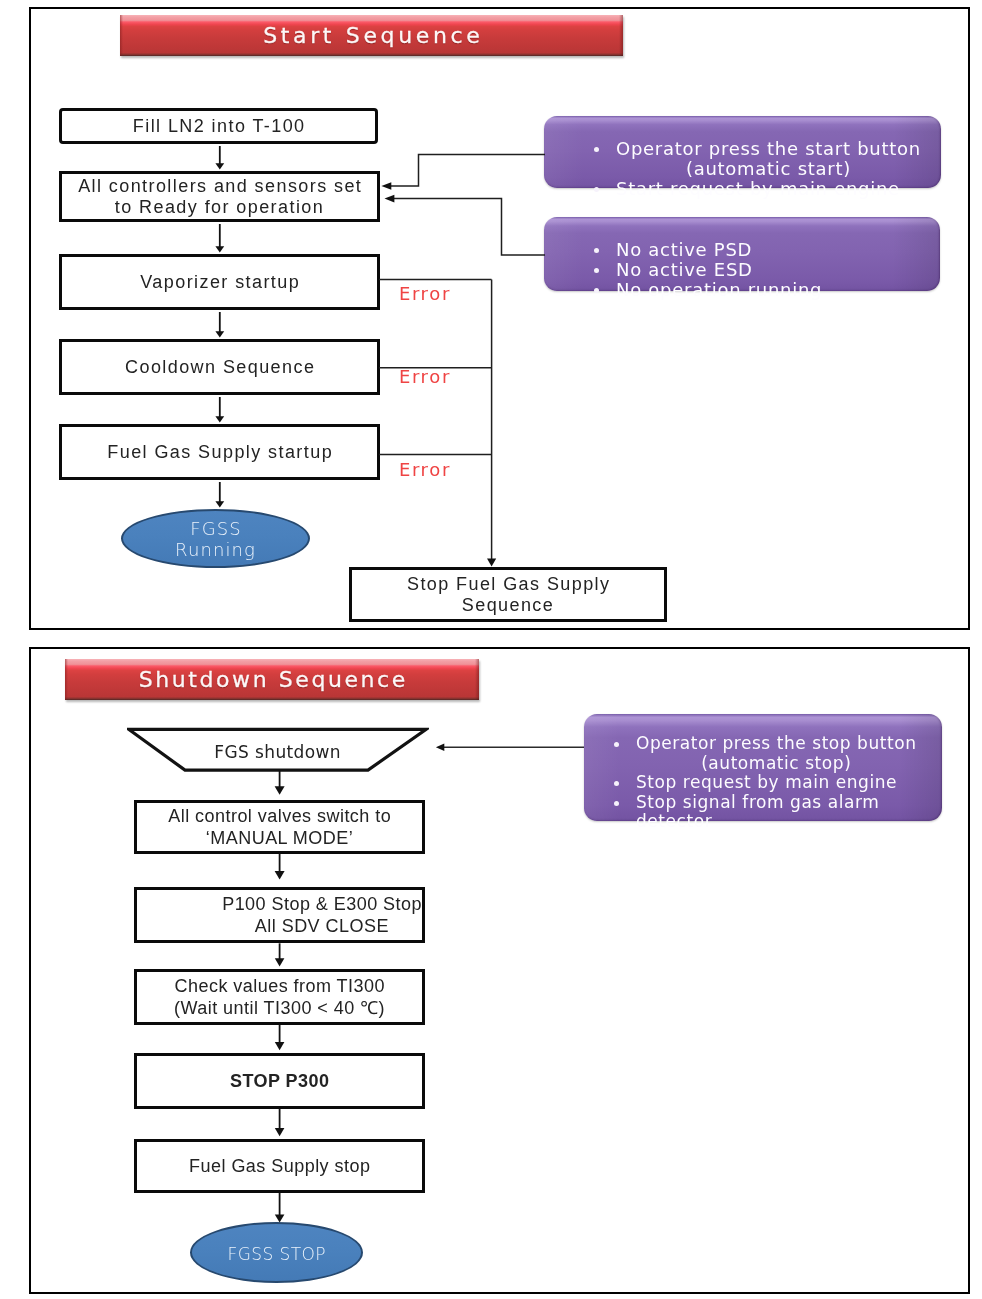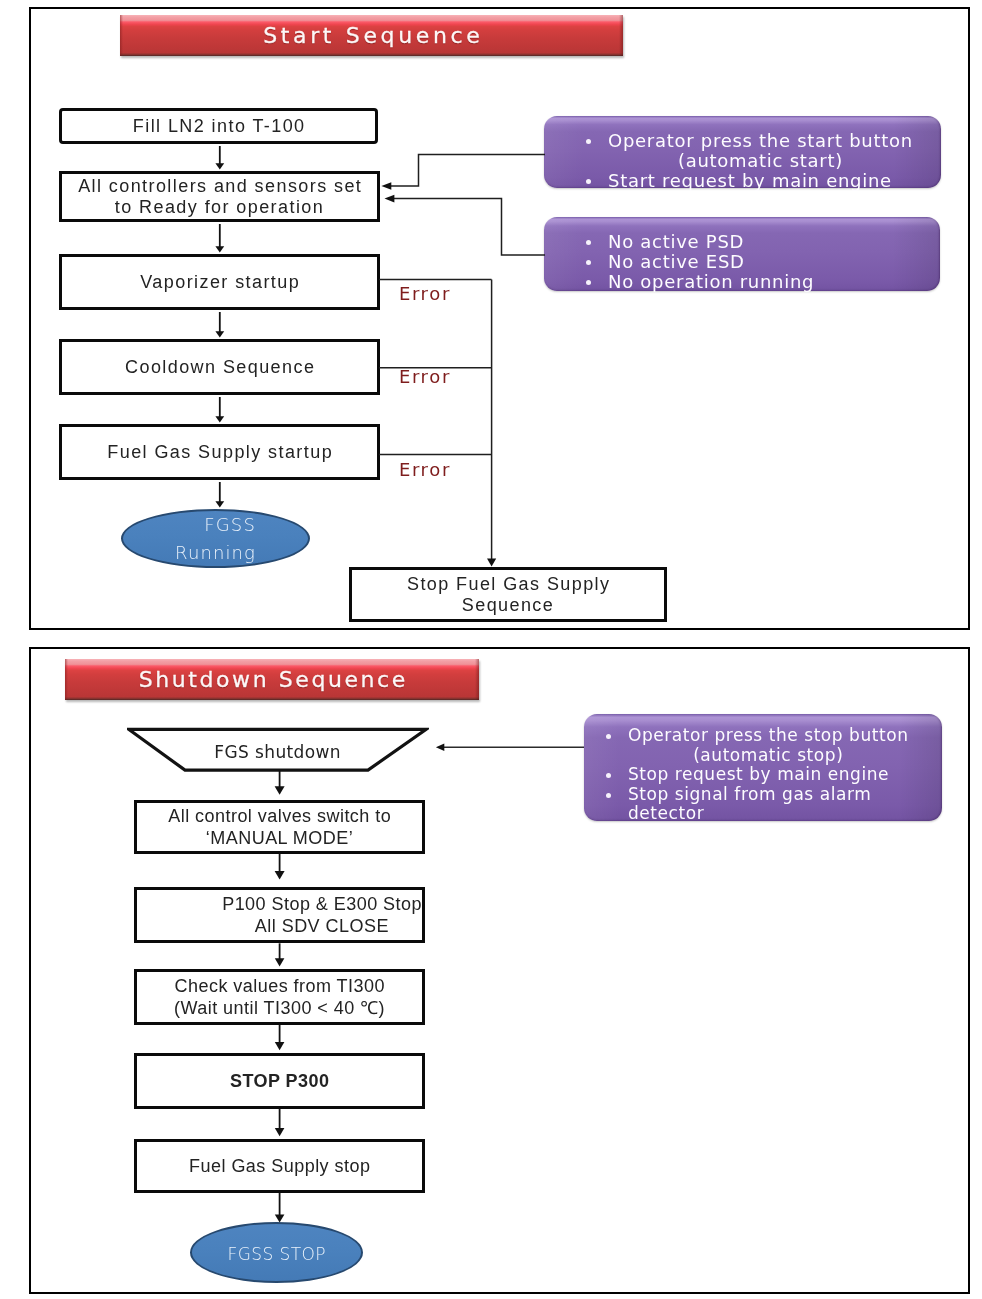--- a/index.html
+++ b/index.html
@@ -18,46 +18,46 @@
       font-family:"Liberation Sans",sans-serif;font-size:18px;color:#232323;
       line-height:21px;letter-spacing:1.42px;text-indent:1.42px;}
   .nbox.p2{letter-spacing:.46px;text-indent:.46px;line-height:22px;}
   .rbox{border-radius:4px;}
   .pbox{position:absolute;box-sizing:border-box;border-radius:13px;color:#fdfcff;
       font-family:"DejaVu Sans",sans-serif;font-weight:400;font-size:18px;
       line-height:19.8px;letter-spacing:.72px;}
   .pbox.sm{font-size:17px;letter-spacing:.55px;line-height:19.6px;}
   .pbox.sm ul{padding-top:8px;padding-left:40px;}
   .ell{position:absolute;box-sizing:border-box;border-radius:50%;
-      display:flex;align-items:center;justify-content:center;text-align:right;
+      display:flex;align-items:center;justify-content:center;text-align:center;
       color:#eaf2fb;font-family:"DejaVu Sans",sans-serif;font-weight:300;
-      font-size:18px;line-height:28px;letter-spacing:1.1px;text-indent:1.1px;}
+      font-size:18px;line-height:21px;letter-spacing:1.1px;text-indent:1.1px;}
   .ell.sm{font-size:17px;letter-spacing:.42px;text-indent:.42px;padding-top:3px;}
   svg.lay{position:absolute;left:0;top:0;overflow:visible;pointer-events:none;}
   .errlbl{position:absolute;font-family:"DejaVu Sans",sans-serif;font-size:18px;
-      letter-spacing:1.63px;color:#7f1d1d;line-height:18px;}
+      letter-spacing:1.63px;color:#ef4444;line-height:18px;}
   .ml{white-space:pre-line;}
   
   .banner{background:linear-gradient(to bottom,
       #f7b3b8 0%, #f3a0a6 5%, #ef9298 13%, #fb5a68 17%, #ef454f 23%,
       #dc4242 28%, #d23e3e 38%, #c83b3b 55%, #c03838 75%, #b93636 92%,
       #8e3330 96%, #5e2a28 99%, #3a201f 100%);
       box-shadow:1px 2px 2px rgba(0,0,0,.28);}
   .banner .bvl{position:absolute;left:0;top:0;bottom:0;width:100%;
       background:linear-gradient(to right, rgba(130,30,30,.55) 0px, rgba(130,30,30,0) 3px,
                  rgba(0,0,0,0) calc(100% - 4px), rgba(90,20,20,.45) 100%);}
   
   .pbox{background:
       linear-gradient(to right, rgba(255,255,255,.06) 0%, rgba(255,255,255,0) 10%,
                       rgba(0,0,0,0) 88%, rgba(0,0,0,.10) 100%),
       linear-gradient(to bottom,#7a5eab 0%, #ad93d4 3%, #a88ed0 6%,
                       #8f72bd 12%, #8567b3 22%, #8263b0 48%, #7a5aa9 85%, #7353a2 100%);
       box-shadow:0 1px 2px rgba(0,0,0,.22), inset -2px 0 2px -1px rgba(45,15,70,.35),
                  inset 0 -2px 2px -1px rgba(45,15,70,.25);}
-  .pbox ul{margin:4px;padding:11px 8px 6px 60px;list-style:none;}
+  .pbox ul{margin:12px;padding:11px 8px 6px 60px;list-style:none;}
   .pbox li{position:relative;white-space:pre-line;}
   .pbox li:before{content:"";position:absolute;left:-22px;top:8px;width:5px;height:5px;
       border-radius:50%;background:#f6f2fb;}
   .pbox .c{display:inline-block;text-align:center;}
   
   .ell{background:linear-gradient(to bottom,#4e84c0 0%, #4a81bd 45%, #447ab6 100%);
       border:2px solid #27496f;}
   
   .trap{position:absolute;display:flex;align-items:center;justify-content:center;
       text-align:center;font-family:"DejaVu Sans",sans-serif;font-weight:400;

